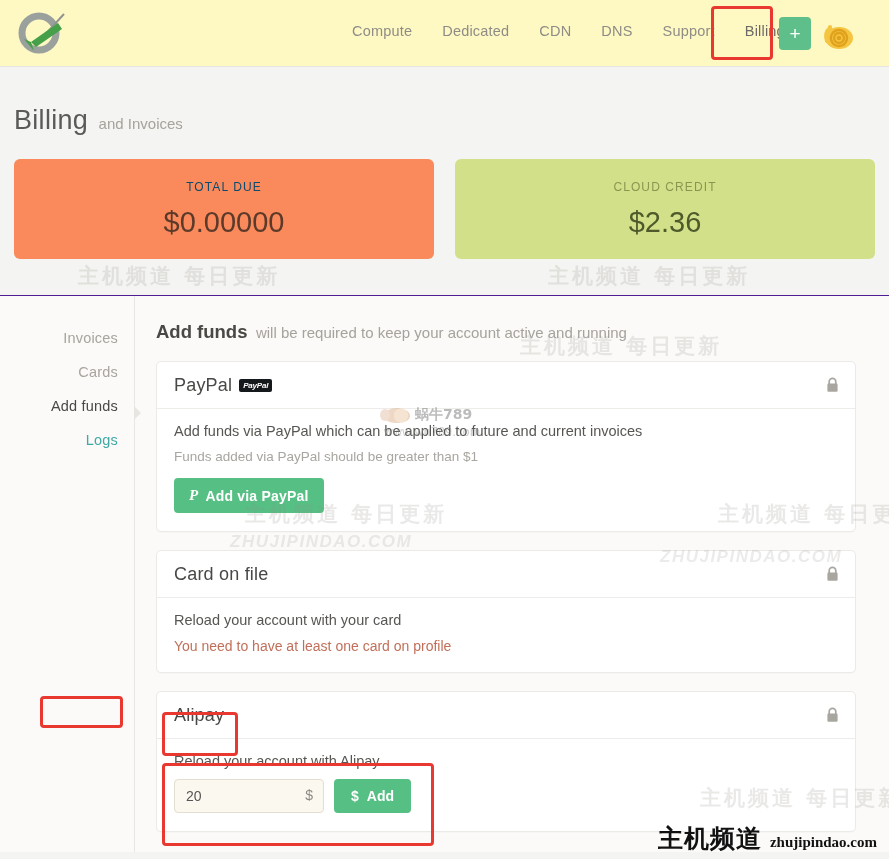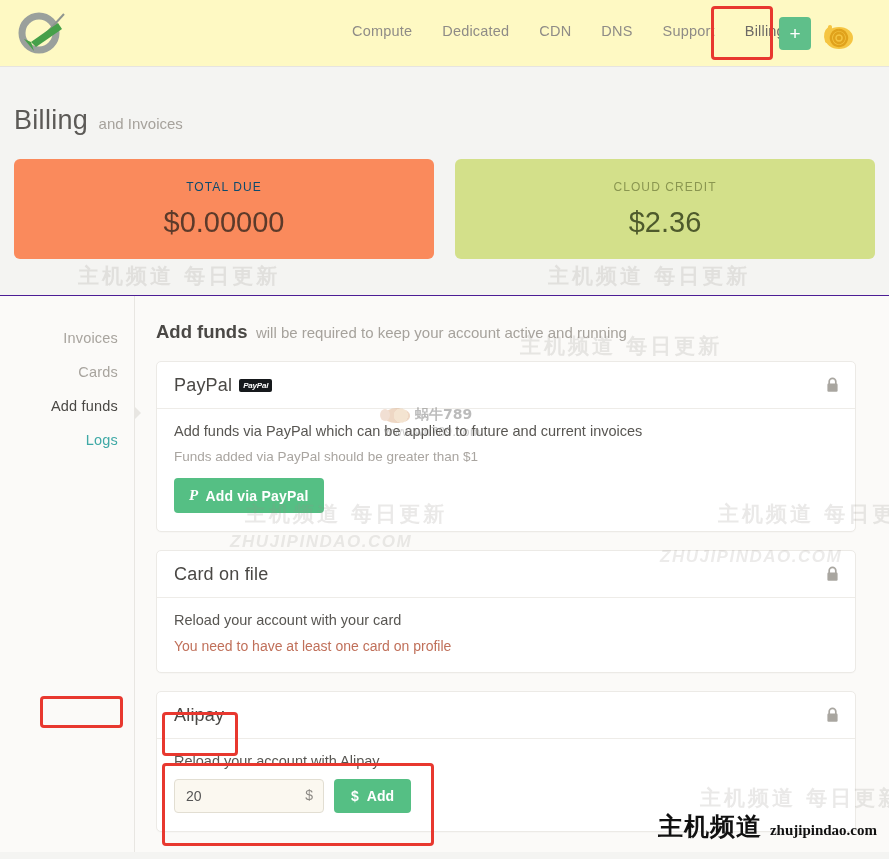--- a/index.html
+++ b/index.html
@@ -41,21 +41,21 @@
   .wm-red {
     font-family: "DejaVu Sans", sans-serif;
     color: rgba(205,100,80,0.28);
     font-weight: 700;
     letter-spacing: 3px;
   }
 
   .wm-solid {
     position: absolute;
     right: 12px;
-    bottom: 16px;
+    bottom: 4px;
     z-index: 30;
     display: flex;
     align-items: baseline;
     gap: 8px;
     pointer-events: none;
     user-select: none;
   }
   .wm-solid .cn {
     font-family: "DejaVu Sans", sans-serif;
     font-size: 25px;

